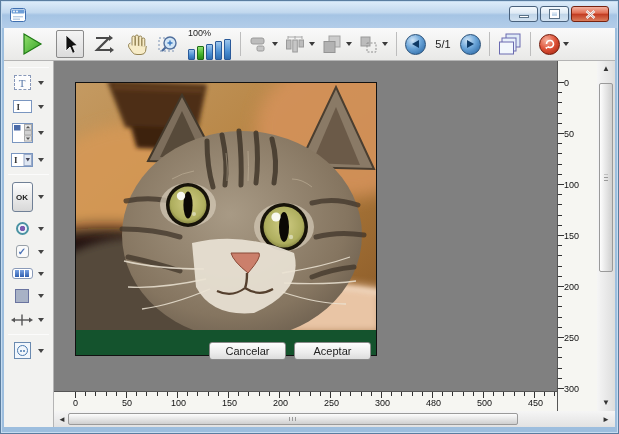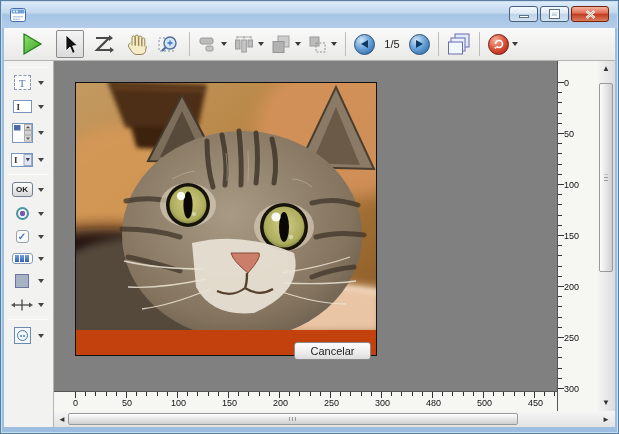--- a/index.html
+++ b/index.html
@@ -78,40 +78,40 @@
   
   .tool{ display:flex; align-items:center; justify-content:flex-start; padding:5px 0 5px 6px; gap:4px; }
   .tool .icon{ width:24px; display:flex; justify-content:center; }
   .tool-sep{ height:1px; background:#d8d8d4; border-bottom:1px solid #fbfbfb; margin:2px 4px; }
   .ddt{ width:0;height:0;border-left:3px solid transparent;border-right:3px solid transparent;
     border-top:4px solid #444; }
   .ic-label{ width:17px;height:15px;border:1px dashed #8898b8;color:#5878a8;
     font:11px "Liberation Serif",serif; display:flex;align-items:center;justify-content:center; background:#fdfdfd;}
   .ic-text{ width:19px;height:13px;border:1px solid #7a96c0;background:#fff;color:#333;
     font:bold 9px "Liberation Serif",serif; display:flex;align-items:center;padding-left:3px;}
-  .ic-button{ width:21px;height:15px;border:1px solid #708096;border-radius:3px;
+  .ic-button{ width:21px;height:30px;border:1px solid #708096;border-radius:3px;
     background:linear-gradient(#fdfdfd,#d8d8d8); color:#222; font:bold 8px "Liberation Sans",sans-serif;
     display:flex;align-items:center;justify-content:center;text-align:center;}
   .ic-radio{ width:13px;height:13px;border-radius:50%;border:2px solid #4a92a2;
     background:radial-gradient(circle,#7a5ab0 0 2.5px,#eef4fa 3px);}
   .ic-check{ width:13px;height:13px;border:1px solid #98a0a8;border-radius:3px;background:#fafafa;
     color:#4a72b8; font:bold 10px "Liberation Sans",sans-serif; display:flex;align-items:center;justify-content:center; line-height:10px;}
   .ic-progress{ width:21px;height:11px;border:1px solid #8a9ab8;border-radius:3px;background:#fff;
     display:flex;align-items:center;gap:1px;padding-left:2px;}
   .ic-progress i{ width:4px;height:7px;background:linear-gradient(#7aa2e2,#2f5fb0); }
   .ic-panel{ width:14px;height:14px;background:#a8b2c6;border:1px solid #6a74a0; }
   .ic-socket{ width:17px;height:17px;border:1px solid #6a8ab0;background:#f2f7fc;
     display:flex;align-items:center;justify-content:center;}
   .ic-socket i{ width:11px;height:11px;border:1px solid #4a7ab0;border-radius:50%;
     display:flex;align-items:center;justify-content:center;gap:1px;}
   .ic-socket b{ width:2px;height:2px;background:#4a7ab0;border-radius:50%; }
 
   
   .form{ position:absolute; left:21px; top:21px; width:302px; height:274px; border:1px solid #111;
-    background:#c2410c; display:flex; flex-direction:column;gap:12px; }
+    background:#14532d; display:flex; flex-direction:column;gap:12px; }
   .form-image{ width:300px; height:247px; flex:0 0 auto; overflow:hidden; }
   .form-image svg{ display:block; }
   .form-strip{ flex:1; display:flex; align-items:center; justify-content:flex-end; gap:8px; padding-right:5px; }
   .form-btn{ width:77px; height:18px; border:1px solid #8a8a8a; border-radius:3px;
     background:linear-gradient(to bottom,#fefefe,#ececec 60%,#dcdcdc); font-size:11px; color:#222;
     display:flex; align-items:center; justify-content:center; }
 
   
   .htick{ position:absolute; top:0; width:1px; height:4px; background:#333; }
   .htick.major{ height:6px; }
@@ -214,20 +214,30 @@
 
       <div class="tb-btn">
         <svg width="24" height="23" viewBox="0 0 24 23">
           <rect x="2" y="5" width="15" height="13" fill="none" stroke="#7a92b4" stroke-width="1" stroke-dasharray="2 2"></rect>
           <circle cx="13" cy="10" r="6" fill="#d2e6f6" stroke="#4a6a9a" stroke-width="1.4" opacity="0.95"></circle>
           <path d="M13 7.5 v5 M10.5 10 h5" stroke="#3a78c0" stroke-width="1.4"></path>
           <line x1="8.5" y1="14.5" x2="5" y2="18" stroke="#4a6a9a" stroke-width="2.2"></line>
         </svg>
       </div>
 
+      <div class="zoomlevel">
+        <span class="zl-label">100%</span>
+        <div class="zl-bars">
+          <span class="zbar zb1"></span>
+          <span class="zbar zb2 active"></span>
+          <span class="zbar zb3"></span>
+          <span class="zbar zb4"></span>
+          <span class="zbar zb5"></span>
+        </div>
+      </div>
 
       <div class="tb-sep"></div>
 
       <div class="tb-btn">
         <svg width="20" height="20" viewBox="0 0 20 20">
           <rect x="2" y="4" width="13" height="6" rx="2" fill="#bcbcbc" stroke="#9a9a9a"></rect>
           <rect x="8" y="12" width="7" height="5" rx="1.5" fill="#c6c6c6" stroke="#9a9a9a"></rect>
         </svg>
         <span class="dd"></span>
       </div>
@@ -260,21 +270,21 @@
 
       <div class="tb-sep"></div>
 
       <div class="tb-btn">
         <span class="sphere">
           <svg width="9" height="10" viewBox="0 0 9 10">
               <polygon points="8,1 1,5 8,9" fill="#0f3a66"></polygon>
             </svg>
         </span>
       </div>
-      <span class="pagenum">1/5</span>
+      <span class="pagenum">5/1</span>
       <div class="tb-btn">
         <span class="sphere">
           <svg width="9" height="10" viewBox="0 0 9 10">
               <polygon points="1,1 8,5 1,9" fill="#0f3a66"></polygon>
             </svg>
         </span>
       </div>
 
       <div class="tb-sep"></div>
 
@@ -518,20 +528,21 @@
               <g stroke="#cbbda4" stroke-width="1" opacity="0.5">
                 <path d="M150 70 q2 16 1 28" fill="none"></path>
                 <path d="M172 68 q1 16 0 30" fill="none"></path>
                 <path d="M96 96 q10 -6 22 -8" fill="none"></path>
                 <path d="M236 104 q-10 -8 -20 -8" fill="none"></path>
               </g>
             </svg>
           </div>
           <div class="form-strip">
             <div class="form-btn">Cancelar</div>
+            <div class="form-btn">Aceptar</div>
           </div>
         </div>
       </div>
 
       <div class="vruler">
           <div class="vtick major" style="top: 21px;"></div>
           <div class="vtick" style="top: 31.2px;"></div>
           <div class="vtick" style="top: 41.4px;"></div>
           <div class="vtick" style="top: 51.6px;"></div>
           <div class="vtick" style="top: 61.8px;"></div>

